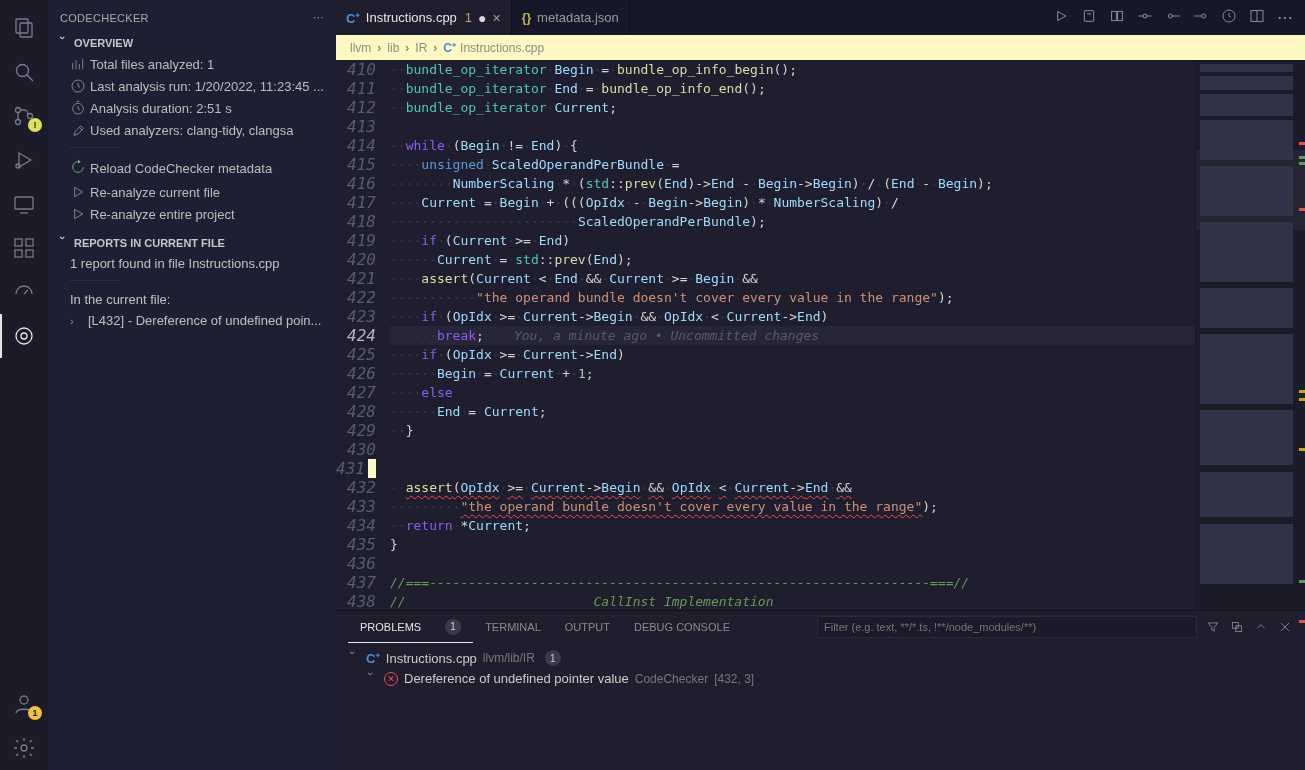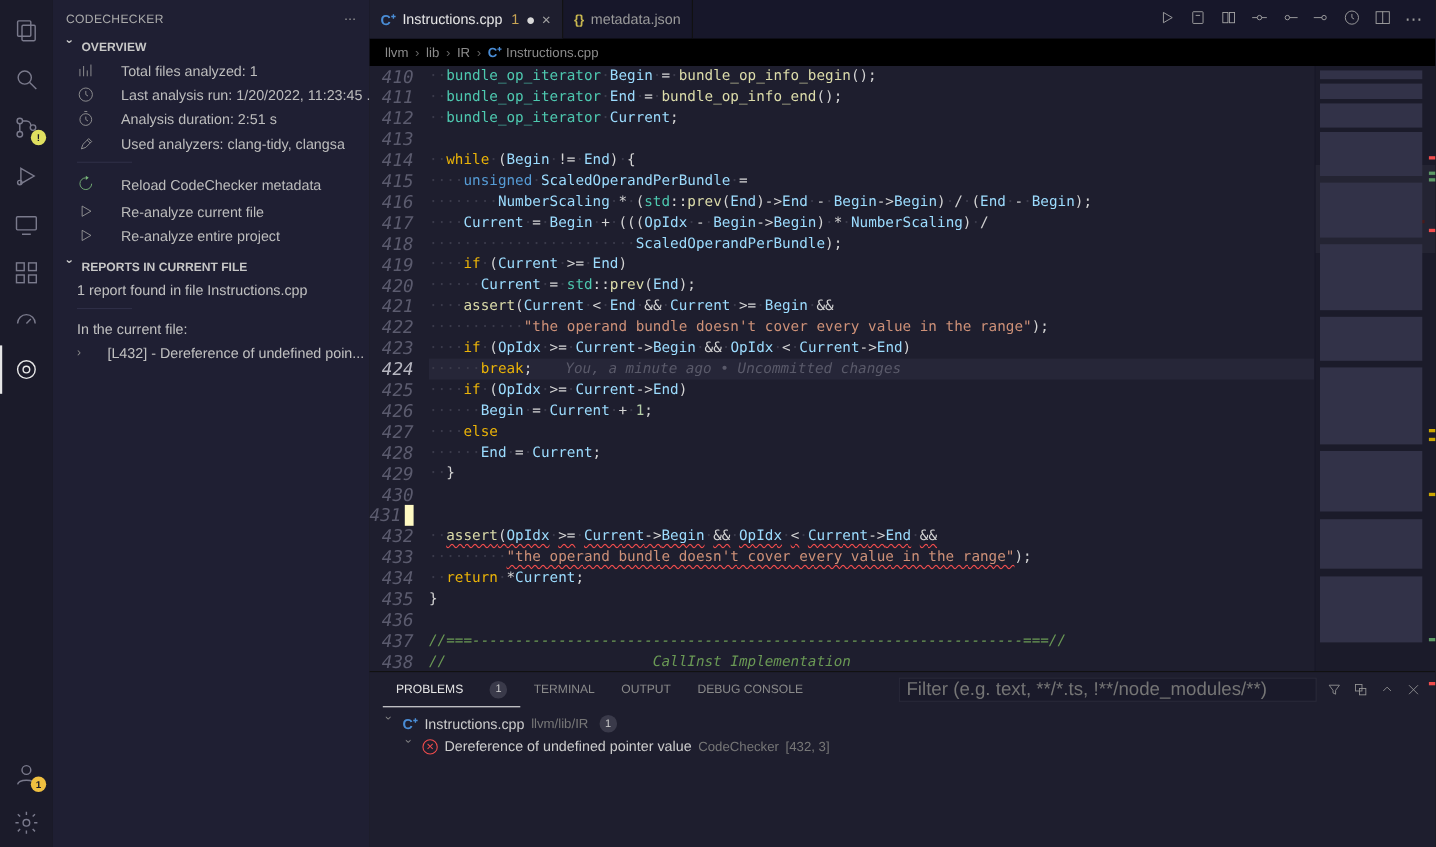--- a/index.html
+++ b/index.html
@@ -17,53 +17,53 @@
   .badge.alt { background:#e0e060; }
 
   
   .sidepanel { width: 288px; background:#1f1f33; display:flex; flex-direction:column; }
   .sp-title { display:flex; align-items:center; padding: 0 12px; height: 35px; font-size:11px; color:#aaaaaa; letter-spacing:.3px; }
   .sp-title .dots { margin-left:auto; color:#9a9a9a; cursor:pointer; }
   .section { padding-bottom: 8px; }
   .sect-head { display:flex; align-items:center; gap:4px; padding: 2px 8px; font-size:11px; font-weight:bold; color:#c7c7c7; cursor:pointer; text-transform:uppercase;}
   .sect-head .chev { width:14px; display:inline-block; color:#c7c7c7; transform: rotate(90deg); font-size:11px; }
   .list { padding: 2px 0; }
-  .li { display:flex; align-items:center; gap:24px; padding: 3px 6px 3px 22px; color:#bdbdbd; font-size:13px; white-space:nowrap; overflow:hidden; text-overflow:ellipsis;}
+  .li { display:flex; align-items:center; gap:4px; padding: 3px 6px 3px 22px; color:#bdbdbd; font-size:13px; white-space:nowrap; overflow:hidden; text-overflow:ellipsis;}
   .li svg { width:16px; height:16px; stroke:#9a9a9a; fill:none; stroke-width:1.2; flex-shrink:0;}
   .li.action { color:#bdbdbd; cursor:pointer; }
   .li .green svg { stroke:#7ab77a; }
   .sep { height:1px; background:#2e2e46; margin: 6px 16px 8px 22px; width:50px; }
   .li.sub { padding-left:22px; color:#c0c0c0; }
   .li .tree-chev { width:14px; color:#8a8a8a; font-size:11px; display:inline-block; }
 
   
   .editor { flex:1; display:flex; flex-direction:column; background:#1e1e2e; min-width:0;}
   .tabbar { height:35px; display:flex; align-items:stretch; background:#17172a; }
   .tab { display:flex; align-items:center; gap:6px; padding:0 10px; font-size:13px; color:#9a9a9a; border-right:1px solid #111; cursor:pointer; position:relative; }
   .tab.active { background:#1e1e2e; color:#e6e6e6; }
   .tab .icon-cpp { color:#4a8dd6; font-weight:bold; font-size:13px;}
   .tab .icon-json { color:#c9b850; font-weight:bold; font-size:12px;}
   .tab .mod { color:#d8d8d8; font-size:14px;}
   .tab .close { color:#a0a0a0; font-size:14px;}
   .tab .dirty-count { background:none; color:#c9a554; margin-left:2px;}
   .tabbar .actions { margin-left:auto; display:flex; align-items:center; gap:12px; padding:0 12px; color:#9a9a9a; }
   .tabbar .actions svg { width:16px; height:16px; stroke:#a8a8a8; fill:none; stroke-width:1.2; cursor:pointer;}
 
-  .crumbs { display:flex; align-items:center; gap:4px; padding: 4px 14px; font-size:12px; color:#8c8c8c; background:#000000; }
+  .crumbs { display:flex; align-items:center; gap:4px; padding: 4px 14px; font-size:12px; color:#8c8c8c; background:#fef9c3; }
   .crumbs .sepc { color:#666; padding: 0 2px;}
   .crumbs .fileicon { color:#4a8dd6; font-weight:bold; }
 
   .code-area { flex:1; display:flex; position:relative; min-height:0; }
   .gutter { width:54px; text-align:right; color:#5b5b6e; padding:0 14px 0 0; font-family: "Consolas","Menlo",monospace; font-size:16px; line-height:19px; user-select:none;font-style:italic; }
   .gutter div.hl { color:#b6b6c0; }
   .gutter div.ins { border-right:8px solid #fef9c3; padding-right:12px; }
   .code { flex:1; font-family: "Consolas","Menlo",monospace; font-size:13px; line-height:19px; white-space:pre; overflow:hidden; position:relative; color:#cfcfd8;}
   .code .row { height:19px; }
   .code .row.hlrow { background:#262638; }
-  .tok-kw { color:#eab308;margin-top:24px; }
+  .tok-kw { color:#8b5cf6;margin-top:24px; }
   .tok-kw2 { color:#569cd6; }
   .tok-fn { color:#dcdcaa; }
   .tok-ty { color:#4ec9b0; }
   .tok-str { color:#ce9178; }
   .tok-num { color:#b5cea8; }
   .tok-op { color:#d4d4d4; }
   .tok-cm { color:#6a9955; font-style: italic; }
   .tok-dim { color:#3a3a4a; }
   .tok-id { color:#9cdcfe; }
   .gitlens { color:#5a5a6a; font-style:italic; padding-left:30px;}
@@ -76,21 +76,21 @@
   .minimap .viewport { position:absolute; left:0; right:0; background:rgba(120,120,140,0.10); height:80px;}
   .minimap .hline-red { position:absolute; left:4px; right:10px; height:3px; background:#4a1a1a; }
 
   
   .panel { height:160px; display:flex; flex-direction:column; border-top:1px solid #111; background:#1e1e2e; }
   .panel-tabs { height:32px; display:flex; align-items:center; gap:0; padding:0 12px; font-size:11px; color:#8a8a8a; }
   .ptab { padding: 0 12px; height:100%; display:flex; align-items:center; gap:24px; cursor:pointer; text-transform:uppercase;}
   .ptab.active { color:#e6e6e6; border-bottom:1px solid #e6e6e6; }
   .pbadge { display:inline-flex; min-width:16px; height:16px; border-radius:9px; background:#3a3a4a; color:#cfcfcf; font-size:10px; align-items:center; justify-content:center; padding:0 4px;}
   .panel-right { margin-left:auto; display:flex; align-items:center; gap:8px; }
-  .filter { width:380px; height:22px; background:#1a1a2a; border:1px solid #2a2a3a; color:#8a8a8a; font-size:17px; padding:0 6px; outline:none; font-family:inherit;}
+  .filter { width:380px; height:22px; background:#1a1a2a; border:1px solid #2a2a3a; color:#8a8a8a; font-size:11px; padding:0 6px; outline:none; font-family:inherit;}
   .picon { width:16px; height:16px; display:inline-flex; align-items:center; justify-content:center; color:#9a9a9a; cursor:pointer;}
   .picon svg { width:14px; height:14px; stroke:currentColor; fill:none; stroke-width:1.3;}
   .panel-body { flex:1; overflow:auto; padding:4px 10px; font-size:13px; }
   .prow { display:flex; align-items:center; gap:6px; padding:2px 0; cursor:pointer;}
   .prow .chev { width:14px; color:#8a8a8a; font-size:11px; display:inline-block; transform:rotate(90deg);}
   .prow .path { color:#777; font-size:12px;}
   .prow .pbadge2 { margin-left:4px; }
   .err-icon { width:14px; height:14px; border-radius:50%; border:1.2px solid #f14c4c; color:#f14c4c; font-size:9px; display:inline-flex; align-items:center; justify-content:center;}
   .noselect { user-select:none; }
 </style>

